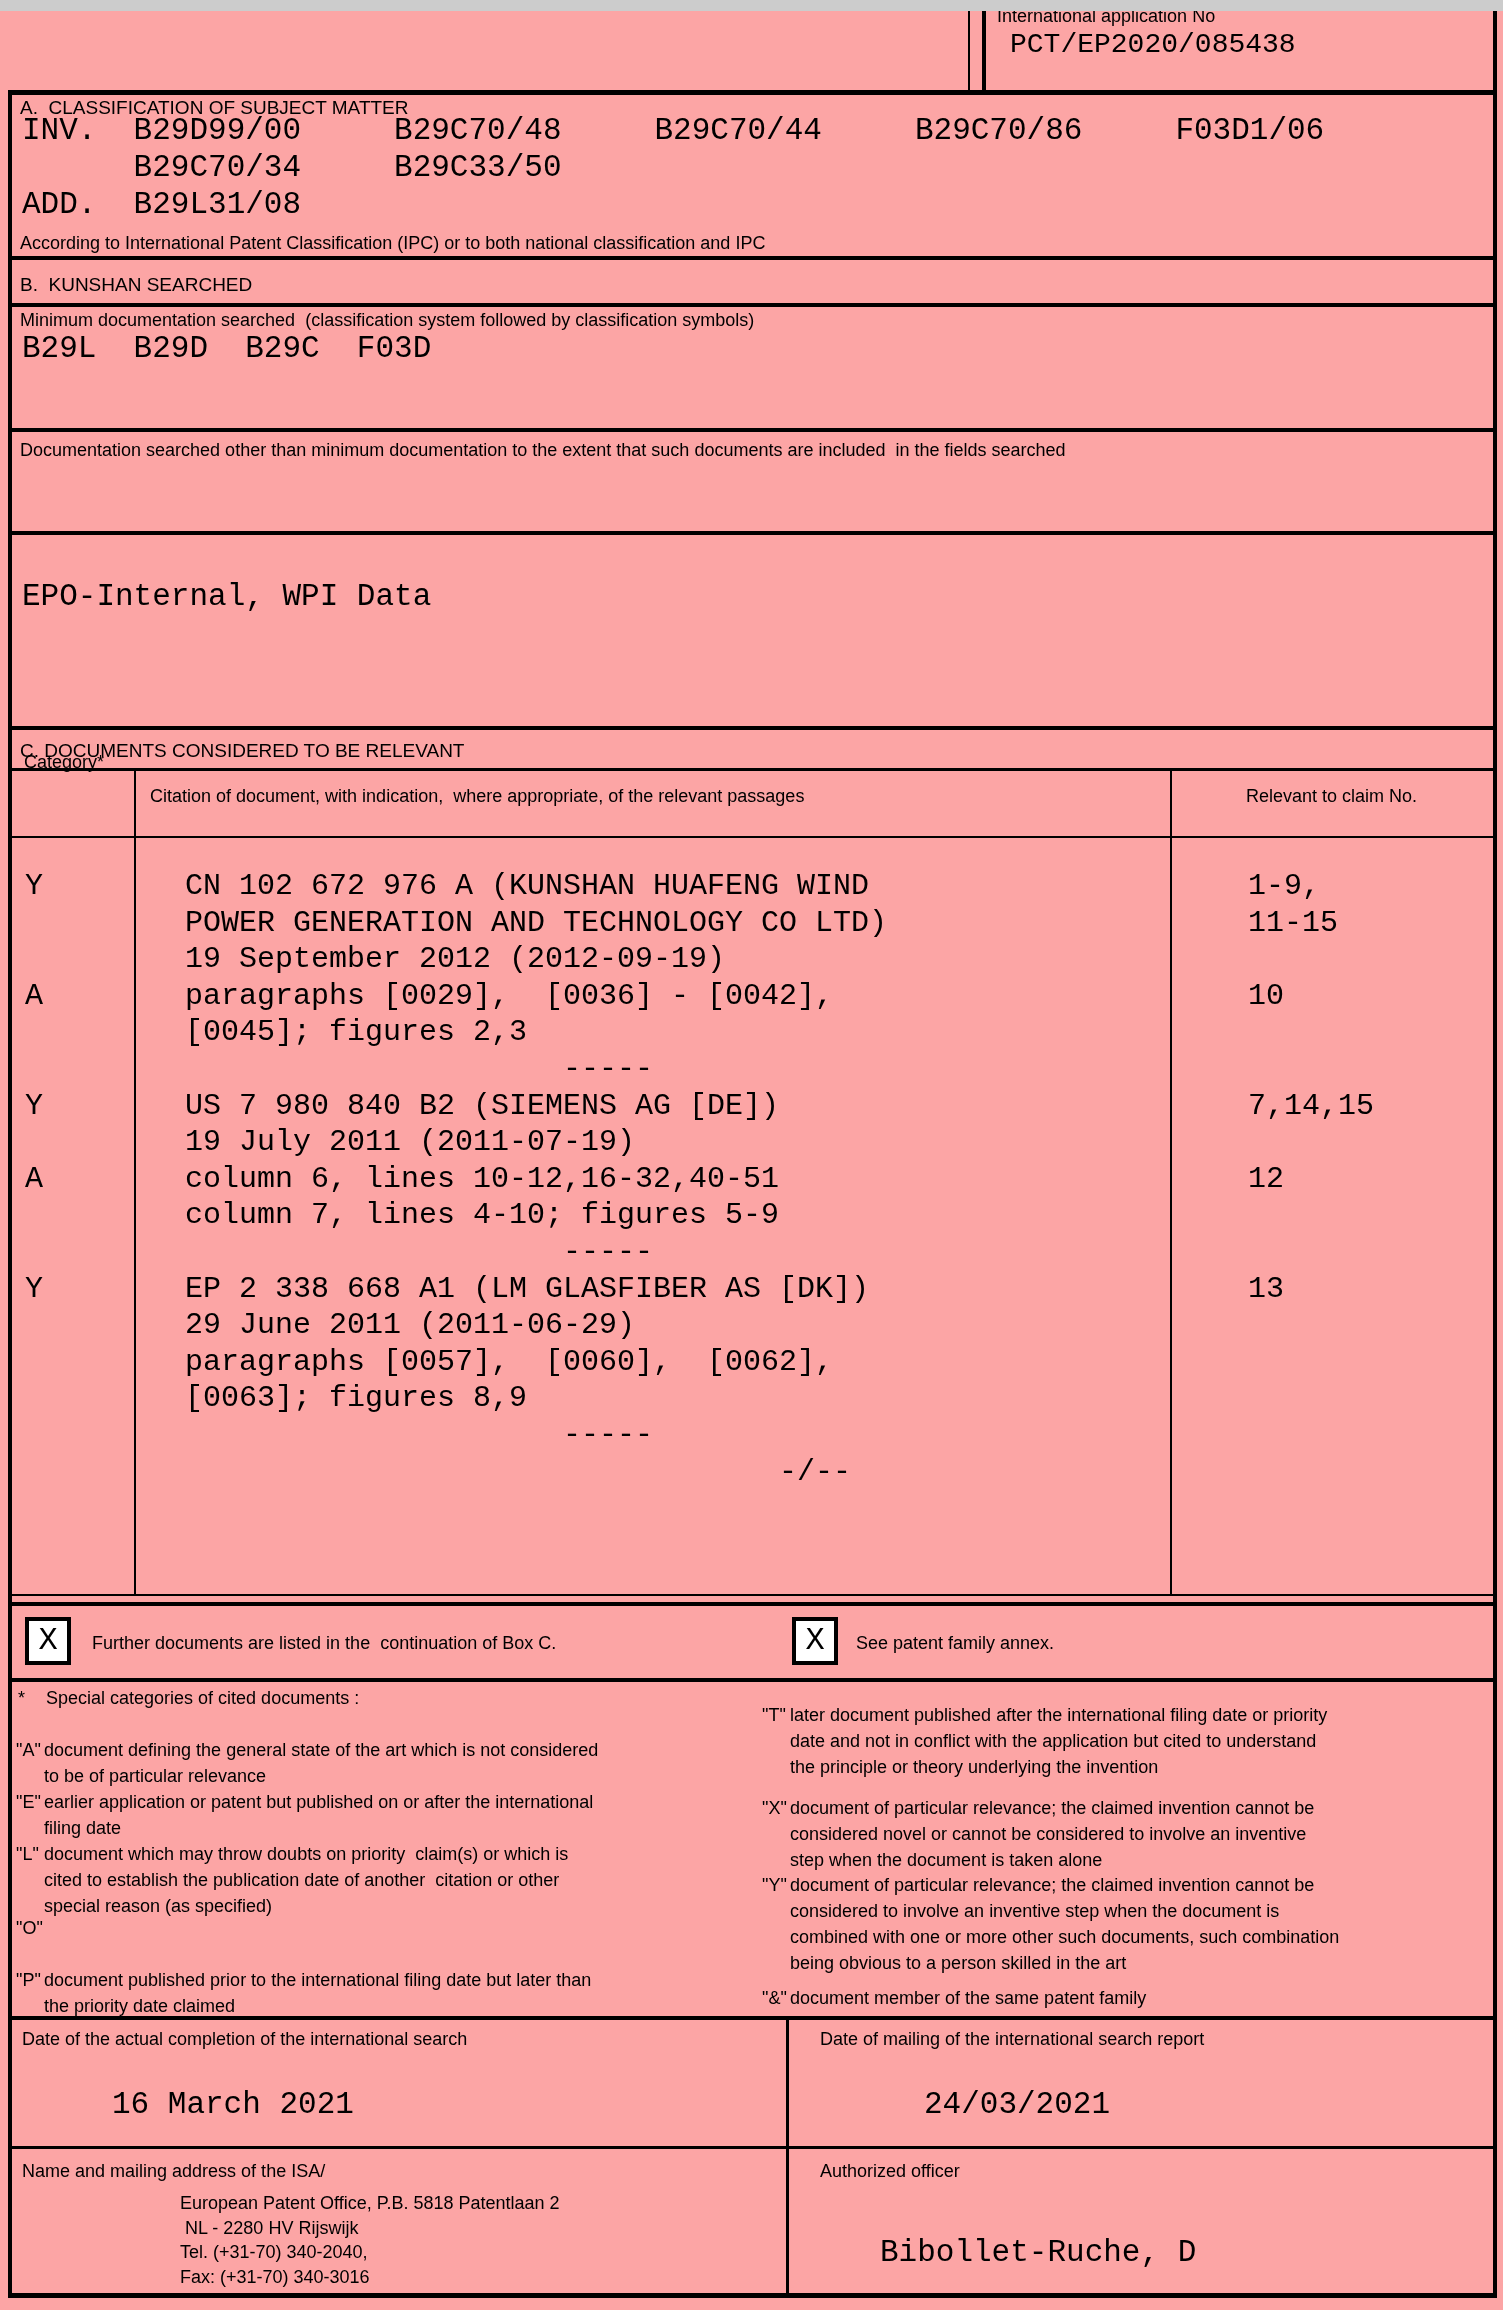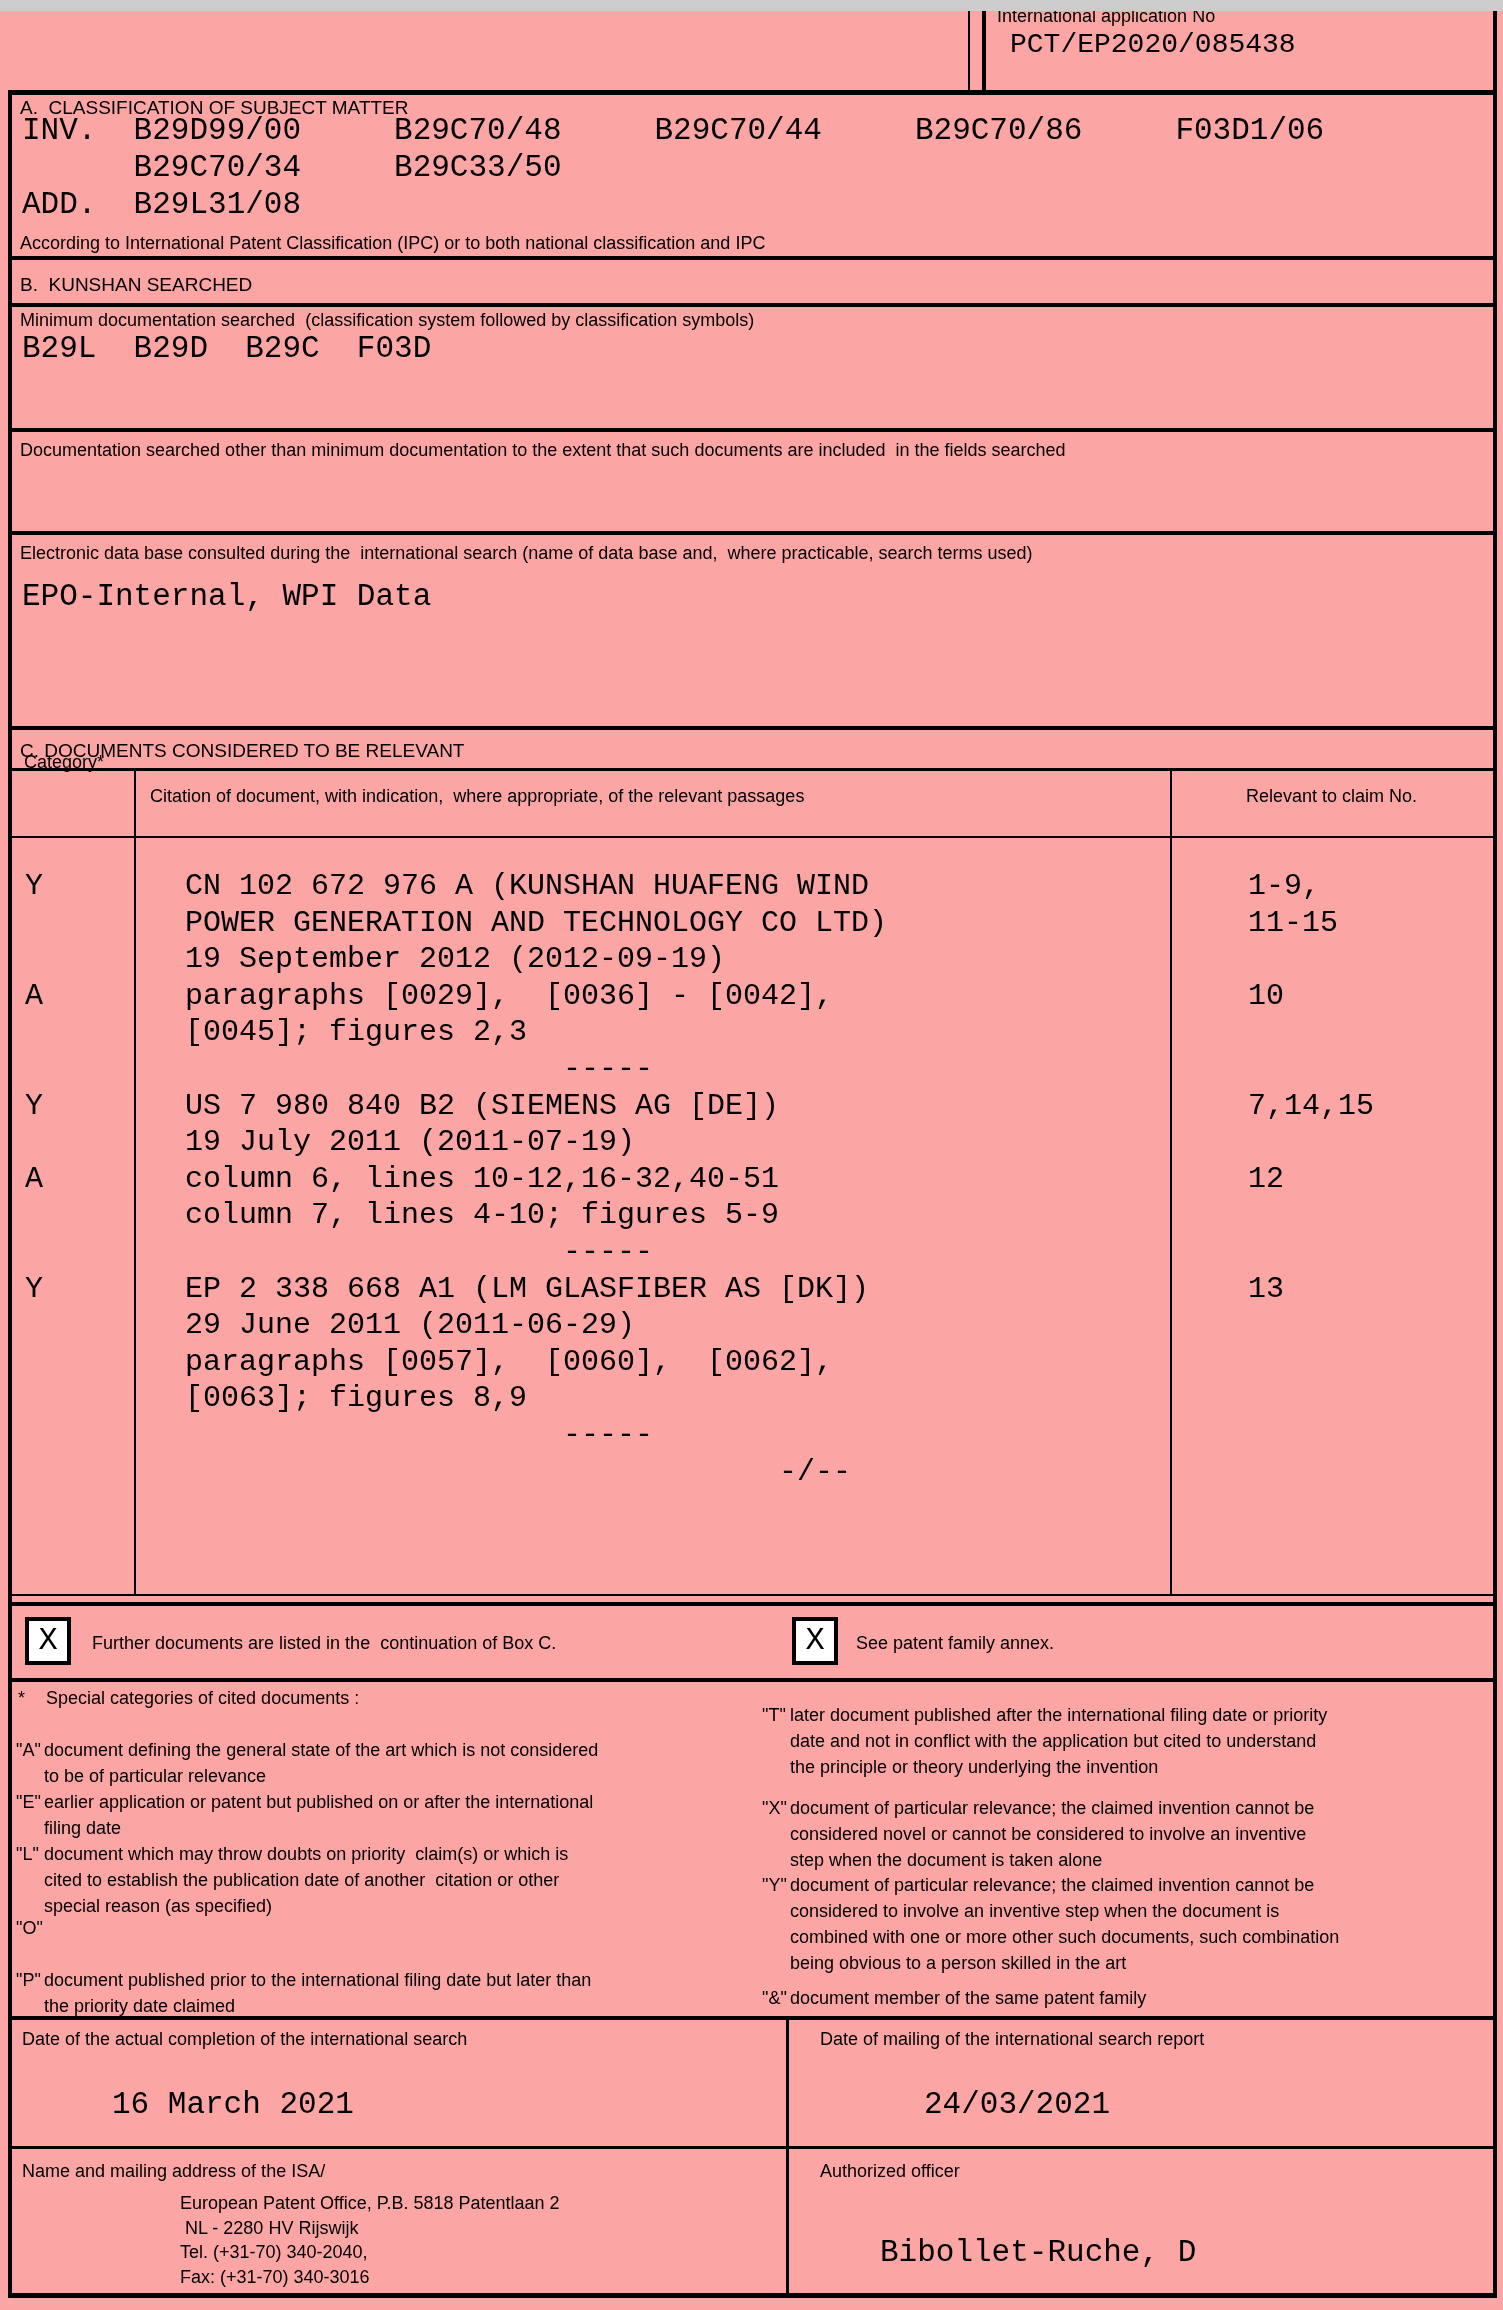--- a/index.html
+++ b/index.html
@@ -58,21 +58,20 @@
   <div class="hdr" style="left:20px; top:97px;">A.  CLASSIFICATION OF SUBJECT MATTER</div>
   <div class="mono" style="left:22px; top:112px;">INV.  B29D99/00     B29C70/48     B29C70/44     B29C70/86     F03D1/06
       B29C70/34     B29C33/50
 ADD.  B29L31/08</div>
   <div class="lbl" style="left:20px; top:233px;">According to International Patent Classification (IPC) or to both national classification and IPC</div>
 
   <div class="hdr" style="left:20px; top:274px;">B.  KUNSHAN SEARCHED</div>
   <div class="lbl" style="left:20px; top:310px;">Minimum documentation searched  (classification system followed by classification symbols)</div>
   <div class="mono" style="left:22px; top:330px;">B29L  B29D  B29C  F03D</div>
   <div class="lbl" style="left:20px; top:440px;">Documentation searched other than minimum documentation to the extent that such documents are included  in the fields searched</div>
-  <div class="lbl" style="left:20px; top:543px;">Electronic data base consulted during the  international search (name of data base and,  where practicable, search terms used)</div>
   <div class="mono" style="left:22px; top:578px;">EPO-Internal, WPI Data</div>
 
   <div class="hdr" style="left:20px; top:740px;">C. DOCUMENTS CONSIDERED TO BE RELEVANT</div>
   <div class="lbl" style="left:24px; top:752px;">Category*</div>
   <div class="lbl" style="left:150px; top:786px;">Citation of document, with indication,  where appropriate, of the relevant passages</div>
   <div class="lbl claims-hdr" style="left:1170px; top:786px;">Relevant to claim No.</div>
 
   <div class="mono mono-body" style="left:25px;   top:868px;">Y
 
 

